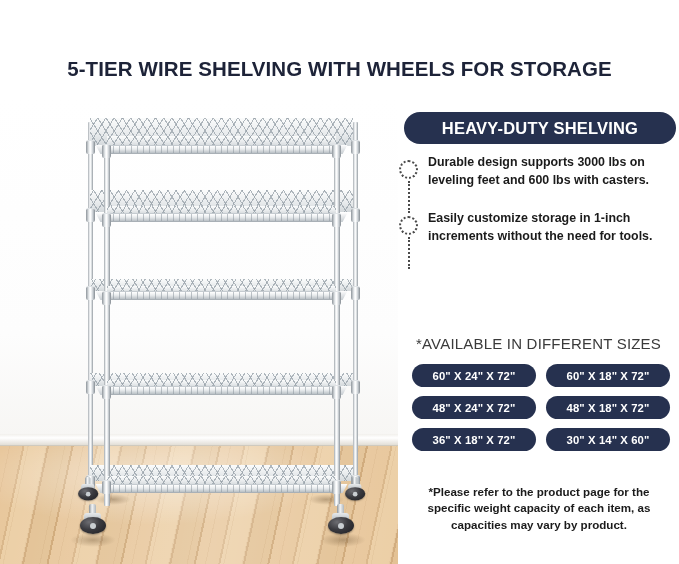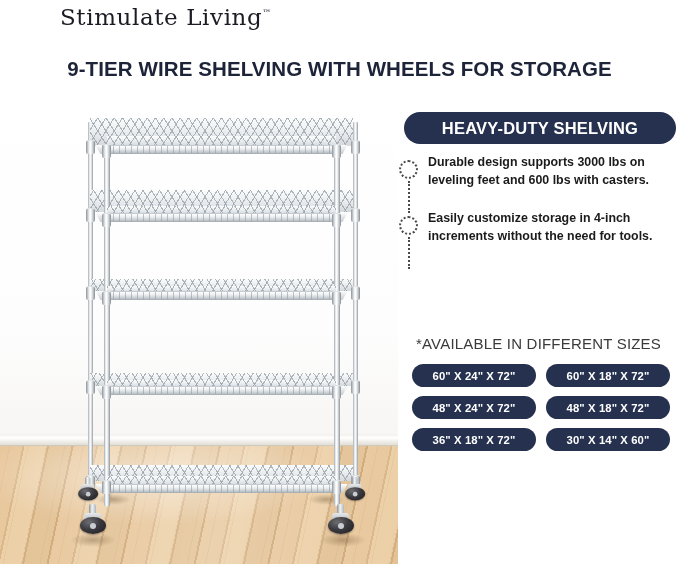--- a/index.html
+++ b/index.html
@@ -230,23 +230,22 @@
     font-weight: bold;
     line-height: 1.42;
     color: #1b1b1b;
   }
 </style>
 </head>
 <body>
 
 <div id="page">
 
-  <div id="brand-logo"><span>Stimulate Living</span><span class="tm">™</span></div>
-
-  <div id="page-title">9-TIER WIRE SHELVING WITH WHEELS FOR STORAGE</div>
+
+  <div id="page-title">5-TIER WIRE SHELVING WITH WHEELS FOR STORAGE</div>
 
   <div id="photo">
     <div id="wall"></div>
     <div id="baseboard"></div>
     <div id="floor"></div>
     <div id="floor-grain"></div>
     <div id="floor-sheen"></div>
 
     <div id="unit">
 
@@ -368,30 +367,31 @@
 
     <div id="features">
       <div class="feature">
         <span class="marker"></span>
         <span class="connector"></span>
         <div class="text">Durable design supports 3000 lbs on leveling feet and 600 lbs with casters.</div>
       </div>
       <div class="feature">
         <span class="marker"></span>
         <span class="connector"></span>
-        <div class="text">Easily customize storage in 4-inch increments without the need for tools.</div>
+        <div class="text">Easily customize storage in 1-inch increments without the need for tools.</div>
       </div>
     </div>
 
     <div id="sizes-heading">*AVAILABLE IN DIFFERENT SIZES</div>
 
     <div id="sizes-grid">
       <div class="size-pill">60" X 24" X 72"</div>
       <div class="size-pill">60" X 18" X 72"</div>
       <div class="size-pill">48" X 24" X 72"</div>
       <div class="size-pill">48" X 18" X 72"</div>
       <div class="size-pill">36" X 18" X 72"</div>
       <div class="size-pill">30" X 14" X 60"</div>
     </div>
 
+    <div id="disclaimer">*Please refer to the product page for the specific weight capacity of each item, as capacities may vary by product.</div>
   </div>
 
 </div>
 
 </body></html>

